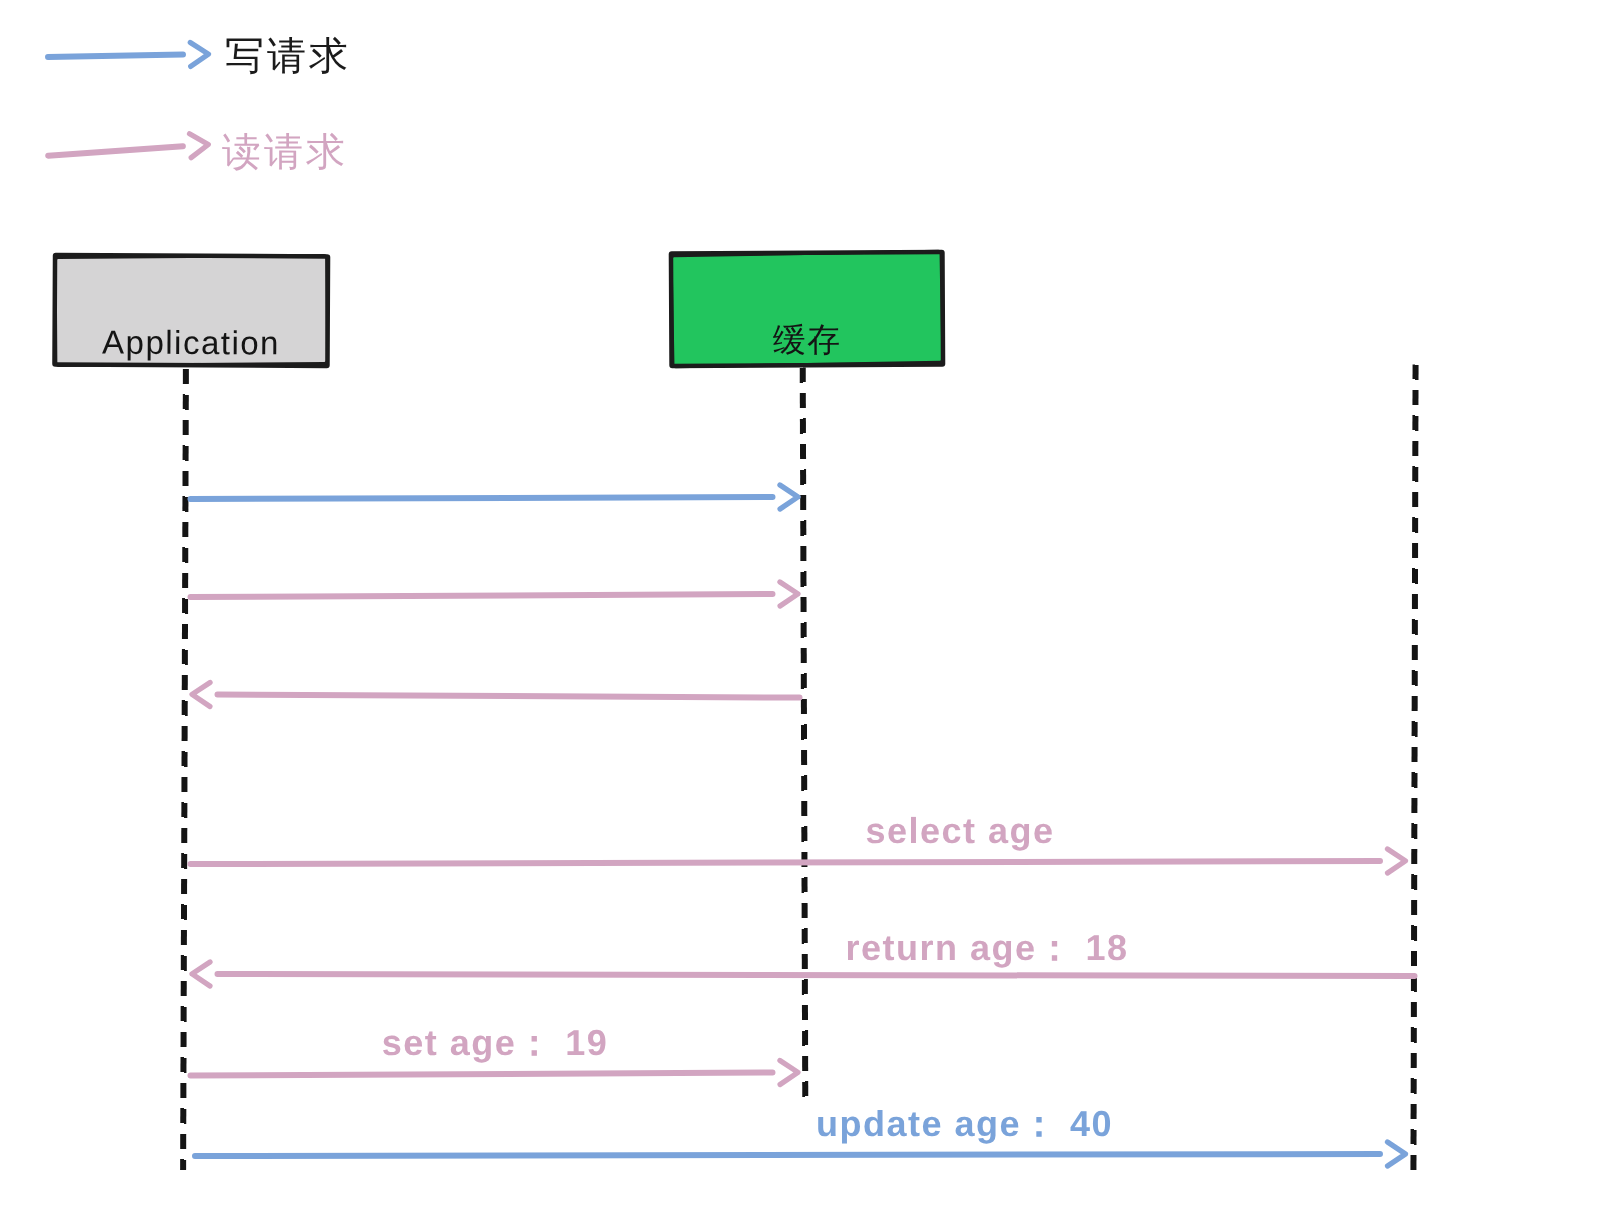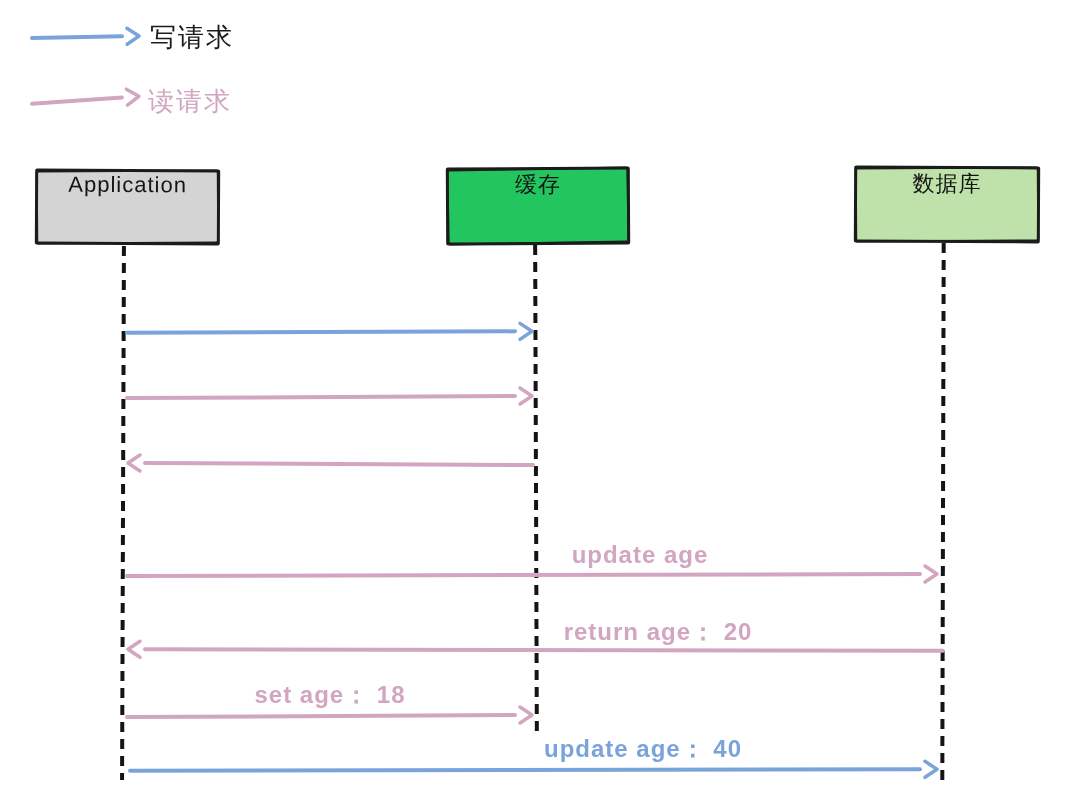--- a/index.html
+++ b/index.html
@@ -9,21 +9,21 @@
   
   .legend-arrow{position:absolute;display:flex;align-items:center;height:22px;width:112px;left:30px;}
   .legend-arrow .line{flex:1;height:4px;border-radius:3px;}
   #legend-arrow-write{top:26px;transform:rotate(-1deg);}
   #legend-arrow-read{top:89px;transform:rotate(-4deg);}
   .legend-label{position:absolute;font-size:26px;font-weight:normal;letter-spacing:2px;}
   #legend-label-write{left:150px;top:20px;}
   #legend-label-read{left:148px;top:84px;}
 
   
-  .actor{position:absolute;display:flex;align-items:flex-start;justify-content:center;
+  .actor{position:absolute;display:flex;align-items:flex-end;justify-content:center;
          border:3px solid #1c1c1c;border-radius:2px;box-sizing:border-box;}
   .actor::before{content:"";position:absolute;inset:-2px;border:2px solid #1c1c1c;
          border-radius:3px;transform:rotate(-0.7deg);pointer-events:none;}
   .actor-label{font-size:22px;color:#141414;letter-spacing:1px;}
   #actor-application{left:35px;top:169px;width:185px;height:76px;transform:rotate(0.3deg);}
   #actor-cache{left:446px;top:167px;width:184px;height:78px;transform:rotate(-0.3deg);}
   #actor-database{left:854px;top:166px;width:186px;height:77px;transform:rotate(0.3deg);}
 
   
   .lifeline{position:absolute;width:4px;
@@ -74,23 +74,20 @@
     </svg>
   </div>
   <div class="legend-label" id="legend-label-read" style="color: rgb(210, 165, 193);">读请求</div>
 
   <div class="actor" id="actor-application" style="background: rgb(213, 212, 213);">
     <span class="actor-label" style="color: rgb(20, 20, 20);">Application</span>
   </div>
   <div class="actor" id="actor-cache" style="background: #22c55e;">
     <span class="actor-label" style="color: rgb(20, 20, 20);">缓存</span>
   </div>
-  <div class="actor" id="actor-database" style="background: rgb(191, 226, 170);">
-    <span class="actor-label" style="color: rgb(20, 20, 20);">数据库</span>
-  </div>
 
   <div class="lifeline" id="lifeline-application"></div>
   <div class="lifeline" id="lifeline-cache"></div>
   <div class="lifeline" id="lifeline-database"></div>
 
   <div class="arrow" id="arrow-1">
     <div class="line" style="background: rgb(122, 163, 218);"></div>
     <svg width="18" height="22" viewBox="0 0 18 22">
       <path d="M3 3 L15 11 L3 19" fill="none" stroke-width="3.5" stroke-linecap="round" stroke-linejoin="round" stroke="#7AA3DA"></path>
     </svg>
@@ -103,37 +100,37 @@
     </svg>
   </div>
 
   <div class="arrow left" id="arrow-3">
     <svg width="18" height="22" viewBox="0 0 18 22">
       <path d="M3 3 L15 11 L3 19" fill="none" stroke-width="3.5" stroke-linecap="round" stroke-linejoin="round" stroke="#D2A5C1"></path>
     </svg>
     <div class="line" style="background: rgb(210, 165, 193);"></div>
   </div>
 
-  <div class="msg-label" id="label-4" style="color: rgb(210, 165, 193);">update age</div>
+  <div class="msg-label" id="label-4" style="color: rgb(210, 165, 193);">select age</div>
   <div class="arrow" id="arrow-4">
     <div class="line" style="background: rgb(210, 165, 193);"></div>
     <svg width="18" height="22" viewBox="0 0 18 22">
       <path d="M3 3 L15 11 L3 19" fill="none" stroke-width="3.5" stroke-linecap="round" stroke-linejoin="round" stroke="#D2A5C1"></path>
     </svg>
   </div>
 
-  <div class="msg-label" id="label-5" style="color: rgb(210, 165, 193);">return age： 20</div>
+  <div class="msg-label" id="label-5" style="color: rgb(210, 165, 193);">return age： 18</div>
   <div class="arrow left" id="arrow-5">
     <svg width="18" height="22" viewBox="0 0 18 22">
       <path d="M3 3 L15 11 L3 19" fill="none" stroke-width="3.5" stroke-linecap="round" stroke-linejoin="round" stroke="#D2A5C1"></path>
     </svg>
     <div class="line" style="background: rgb(210, 165, 193);"></div>
   </div>
 
-  <div class="msg-label" id="label-6" style="color: rgb(210, 165, 193);">set age： 18</div>
+  <div class="msg-label" id="label-6" style="color: rgb(210, 165, 193);">set age： 19</div>
   <div class="arrow" id="arrow-6">
     <div class="line" style="background: rgb(210, 165, 193);"></div>
     <svg width="18" height="22" viewBox="0 0 18 22">
       <path d="M3 3 L15 11 L3 19" fill="none" stroke-width="3.5" stroke-linecap="round" stroke-linejoin="round" stroke="#D2A5C1"></path>
     </svg>
   </div>
 
   <div class="msg-label" id="label-7" style="color: rgb(122, 163, 218);">update age： 40</div>
   <div class="arrow" id="arrow-7">
     <div class="line" style="background: rgb(122, 163, 218);"></div>

